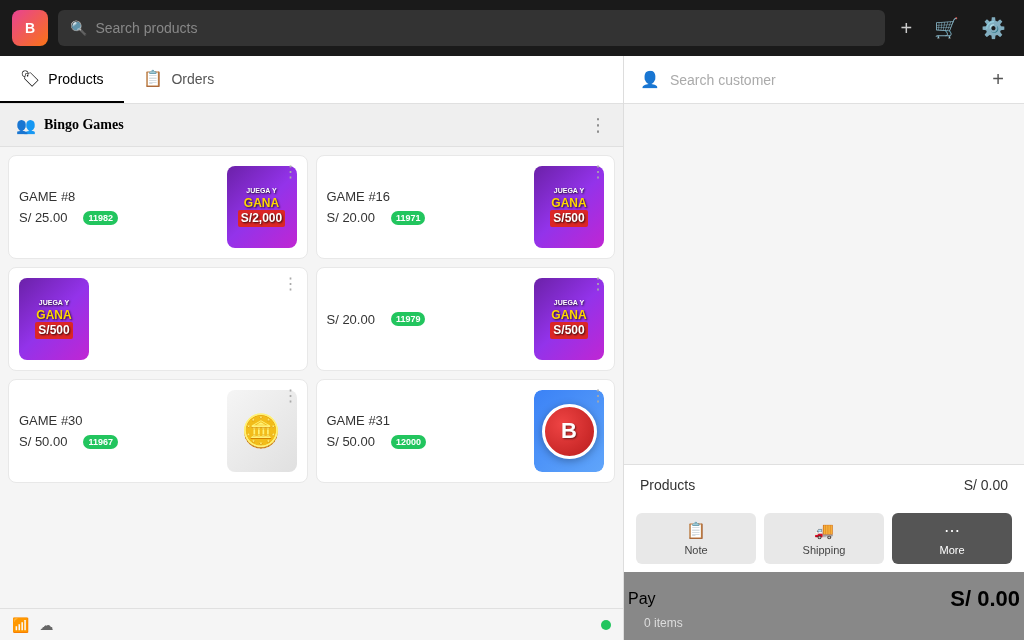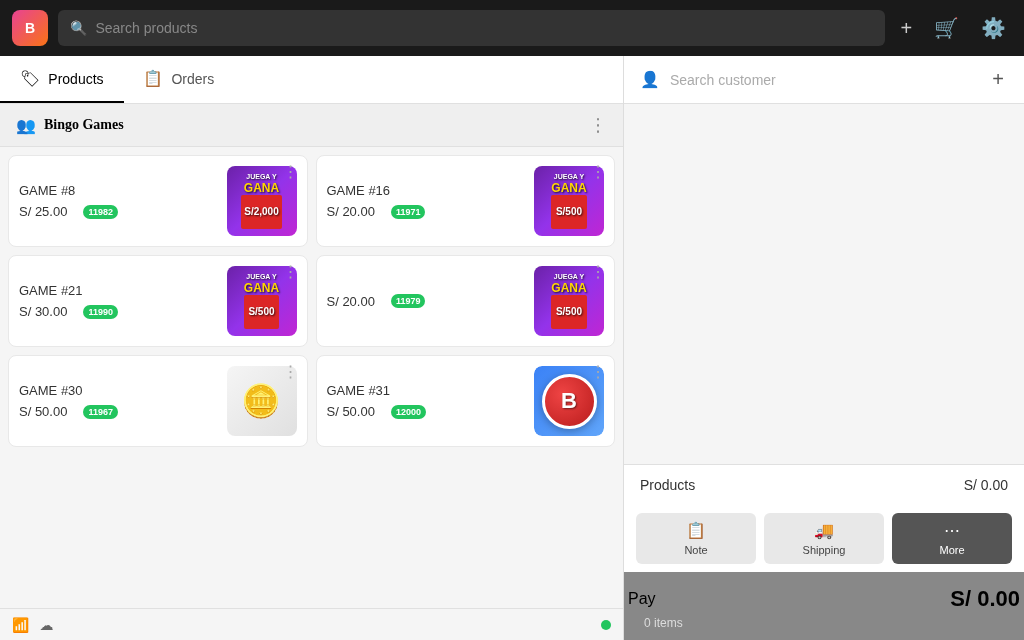--- a/index.html
+++ b/index.html
@@ -143,21 +143,21 @@
       position: absolute;
       top: 8px;
       right: 8px;
       color: #aaa;
       font-size: 16px;
       cursor: pointer;
       line-height: 1;
     }
     .product-image {
       width: 70px;
-      height: 70px;
+      height: 82px;
       border-radius: 8px;
       overflow: hidden;
       flex-shrink: 0;
     }
     
     .game-img-purple {
       width: 100%; height: 100%;
       background: linear-gradient(135deg, #6b21a8, #9333ea, #c026d3);
       display: flex; align-items: center; justify-content: center;
       position: relative;
@@ -173,24 +173,24 @@
     .game-text-overlay .juega {
       font-size: 7px;
       color: white;
     }
     .game-text-overlay .gana {
       font-size: 12px;
       color: #ffd700;
       display: block;
     }
     .game-text-overlay .amount {
-      font-size: 10px;
+      font-size: 12px;
       color: white;
       background: #dc2626;
-      padding: 11px 3px;
+      padding: 1px 3px;
       border-radius: 2px;
     }
     .coin-img {
       width: 100%; height: 100%;
       background: linear-gradient(135deg, #f5f5f5, #e0e0e0);
       display: flex; align-items: center; justify-content: center;
       font-size: 32px;
     }
     .bingo-img {
       width: 100%; height: 100%;
@@ -401,27 +401,20 @@
                 <div class="juega">JUEGA Y</div>
                 <span class="gana">GANA</span>
                 <div class="amount">S/500</div>
               </div>
             </div>
           </div>
           <span class="product-more">⋮</span>
         </div>
 
         <div class="product-card">
-          <div class="product-info">
-            <div class="product-name">GAME #21</div>
-            <div class="product-price-row">
-              <span class="product-price">S/ 30.00</span>
-              <span class="product-badge">11990</span>
-            </div>
-          </div>
           <div class="product-image">
             <div class="game-img-purple">
               <div class="game-text-overlay">
                 <div class="juega">JUEGA Y</div>
                 <span class="gana">GANA</span>
                 <div class="amount">S/500</div>
               </div>
             </div>
           </div>
           <span class="product-more">⋮</span>

